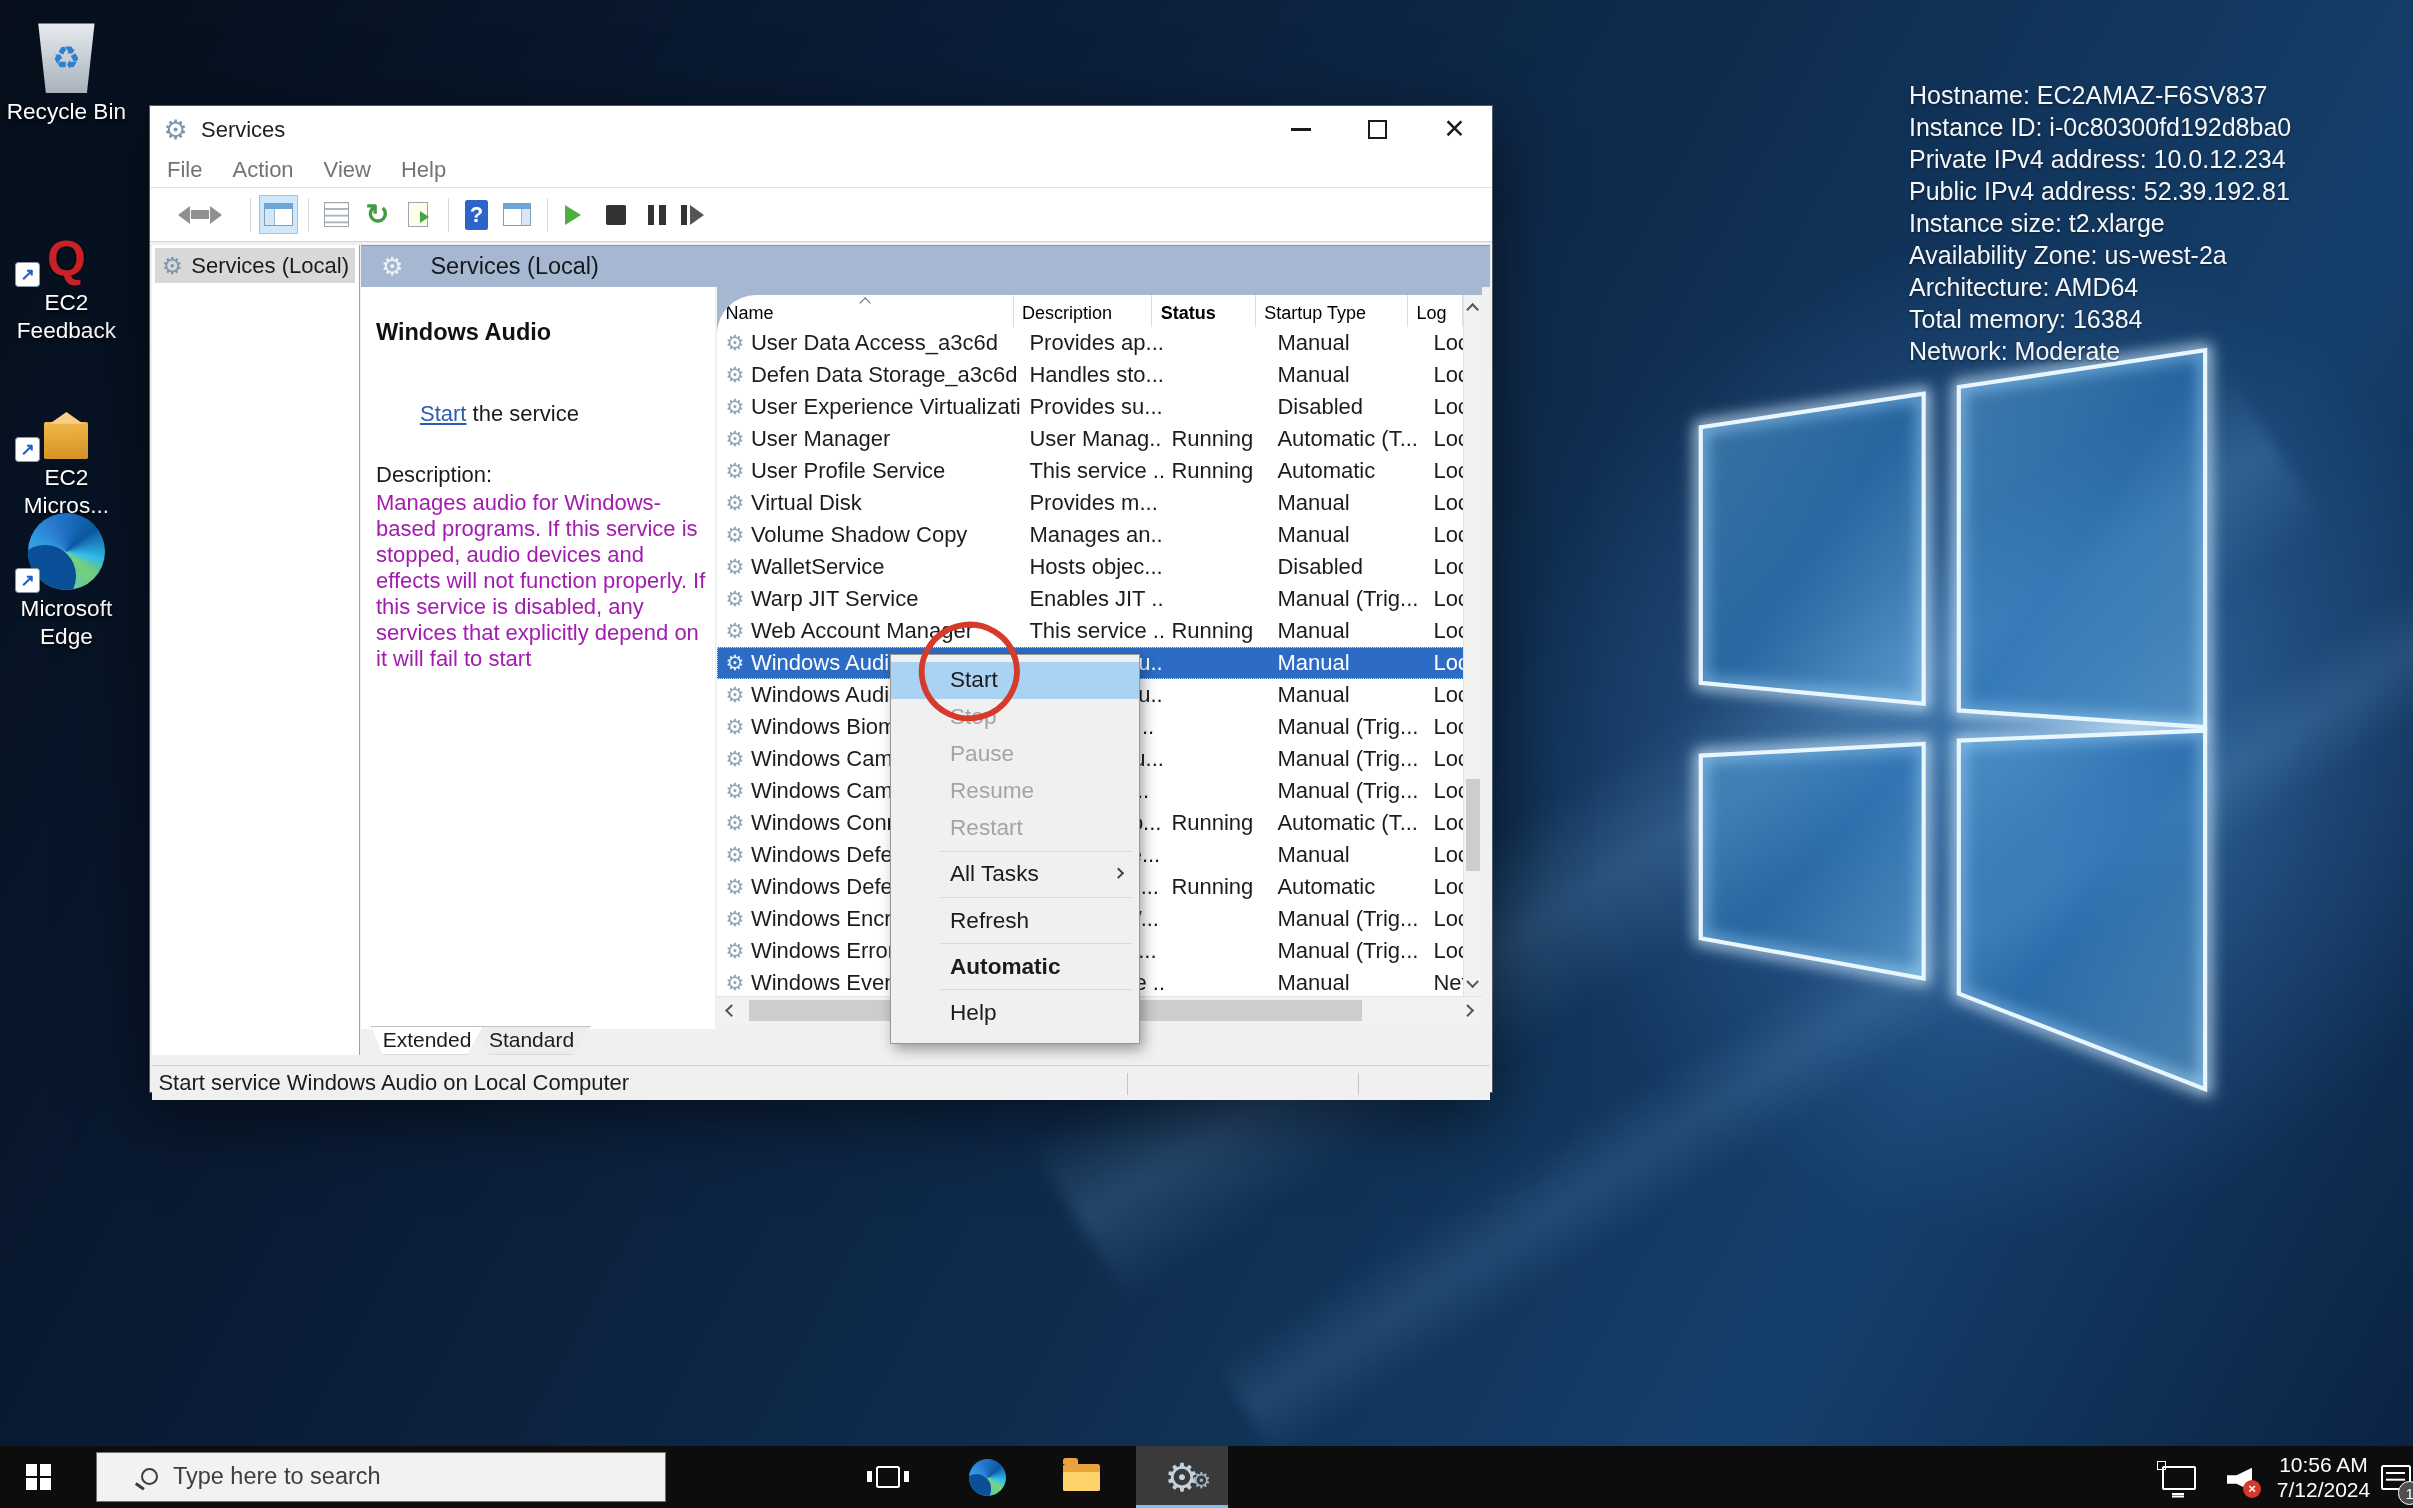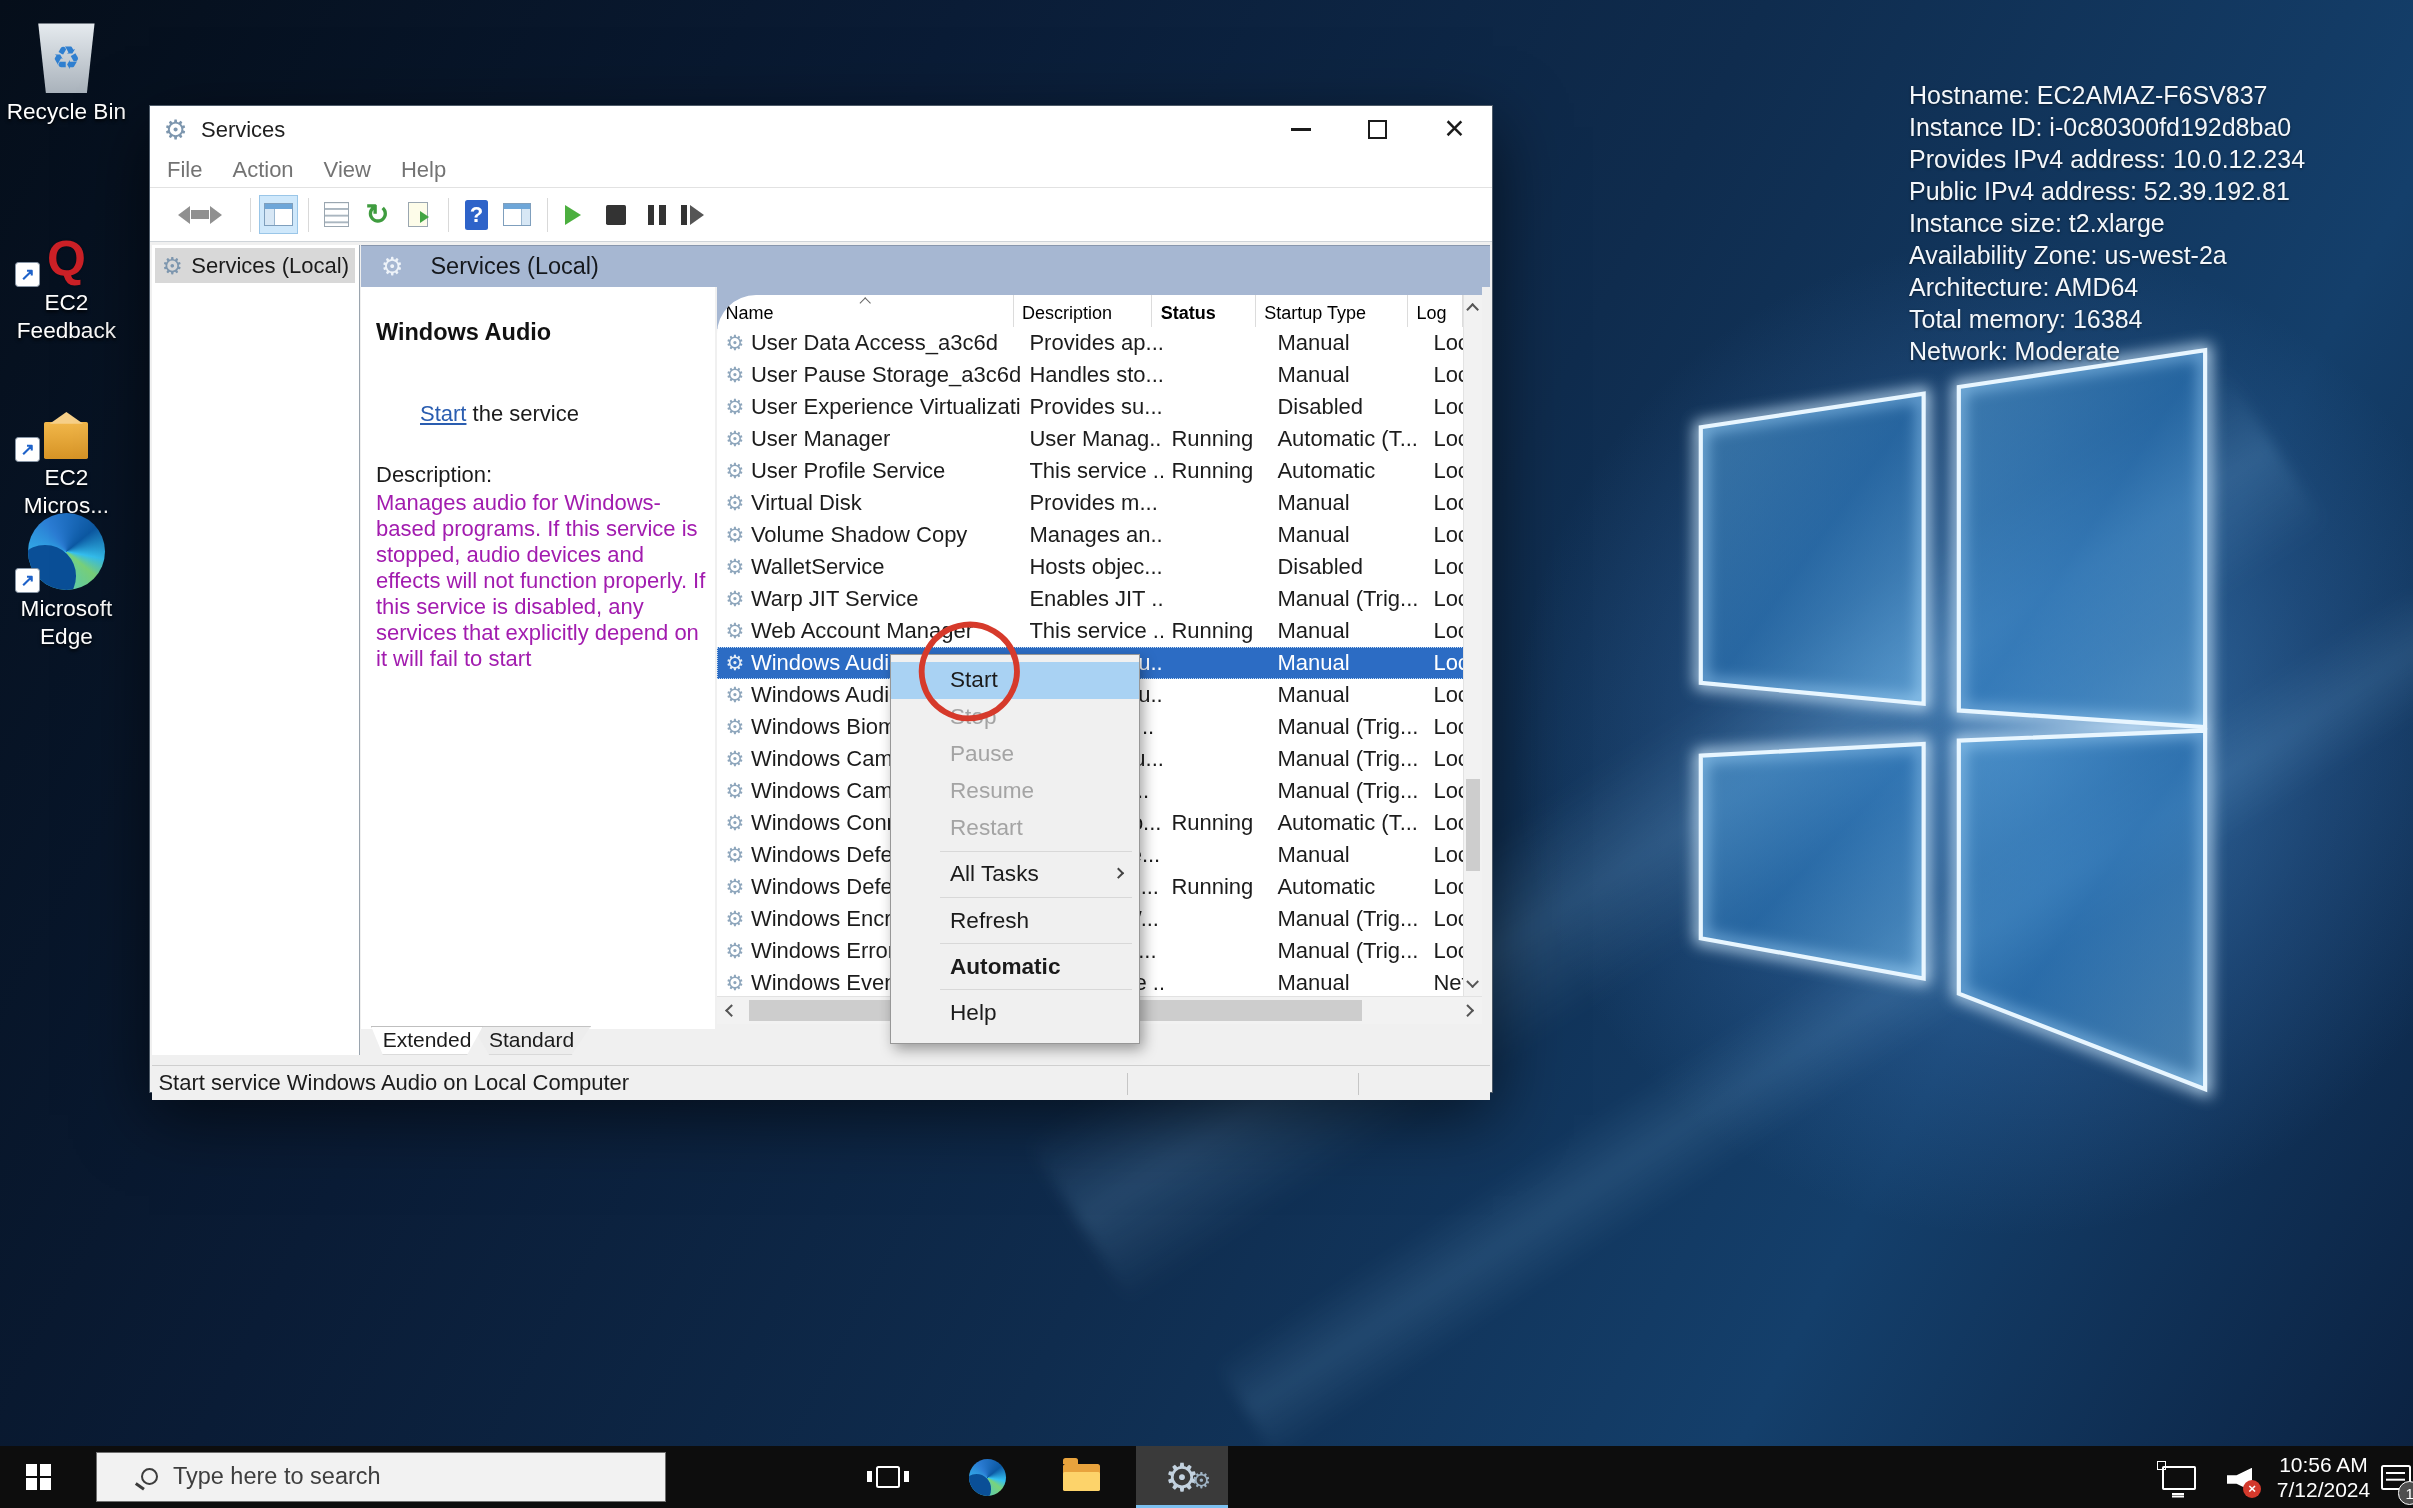--- a/index.html
+++ b/index.html
@@ -235,21 +235,21 @@
         <div class="art">
           <div class="edge-ball" style="width: 77px; height: 77px;"></div>
           <span class="shortcut">↗</span>
         </div>
         <div class="lbl">Microsoft Edge</div>
       </div>
     </div>
   <div id="ec2-info">
       <div>Hostname: EC2AMAZ-F6SV837</div>
       <div>Instance ID: i-0c80300fd192d8ba0</div>
-      <div>Provides IPv4 address: 10.0.12.234</div>
+      <div>Private IPv4 address: 10.0.12.234</div>
       <div>Public IPv4 address: 52.39.192.81</div>
       <div>Instance size: t2.xlarge</div>
       <div>Availability Zone: us-west-2a</div>
       <div>Architecture: AMD64</div>
       <div>Total memory: 16384</div>
       <div>Network: Moderate</div>
     </div>
 
   <div id="win">
     <div class="titlebar">
@@ -359,21 +359,21 @@
                   <span>User Data Access_a3c6d</span>
                 </div>
                 <div class="c c2">Provides ap...</div>
                 <div class="c c3"></div>
                 <div class="c c4">Manual</div>
                 <div class="c c5">Loca</div>
               </div>
               <div class="lr">
                 <div class="c c1">
                   <span class="gear">⚙</span>
-                  <span>User Pause Storage_a3c6d</span>
+                  <span>Defen Data Storage_a3c6d</span>
                 </div>
                 <div class="c c2">Handles sto...</div>
                 <div class="c c3"></div>
                 <div class="c c4">Manual</div>
                 <div class="c c5">Loca</div>
               </div>
               <div class="lr">
                 <div class="c c1">
                   <span class="gear">⚙</span>
                   <span>User Experience Virtualizati...</span>

